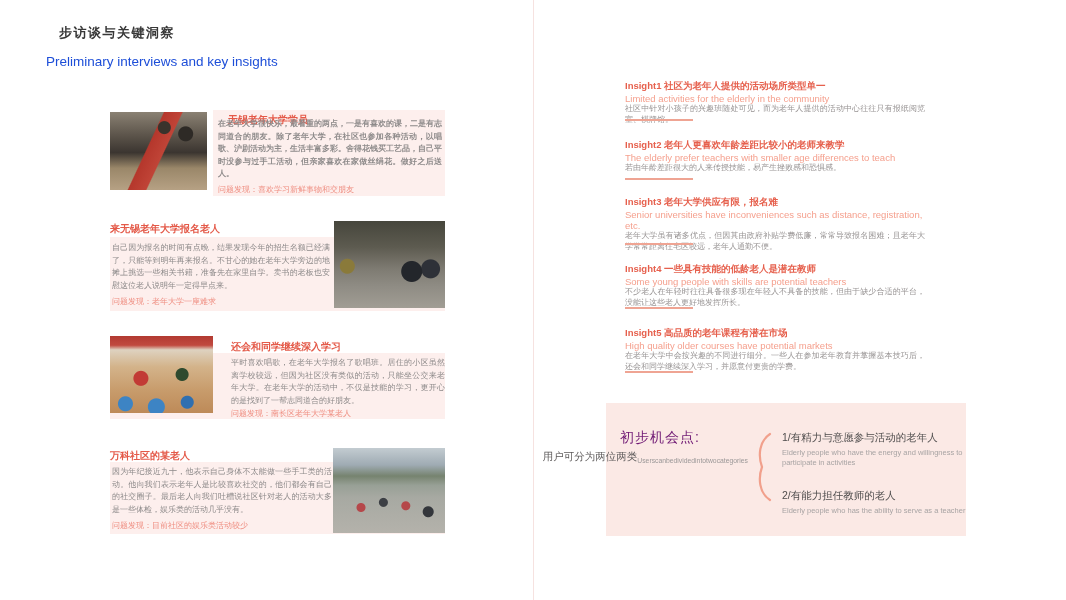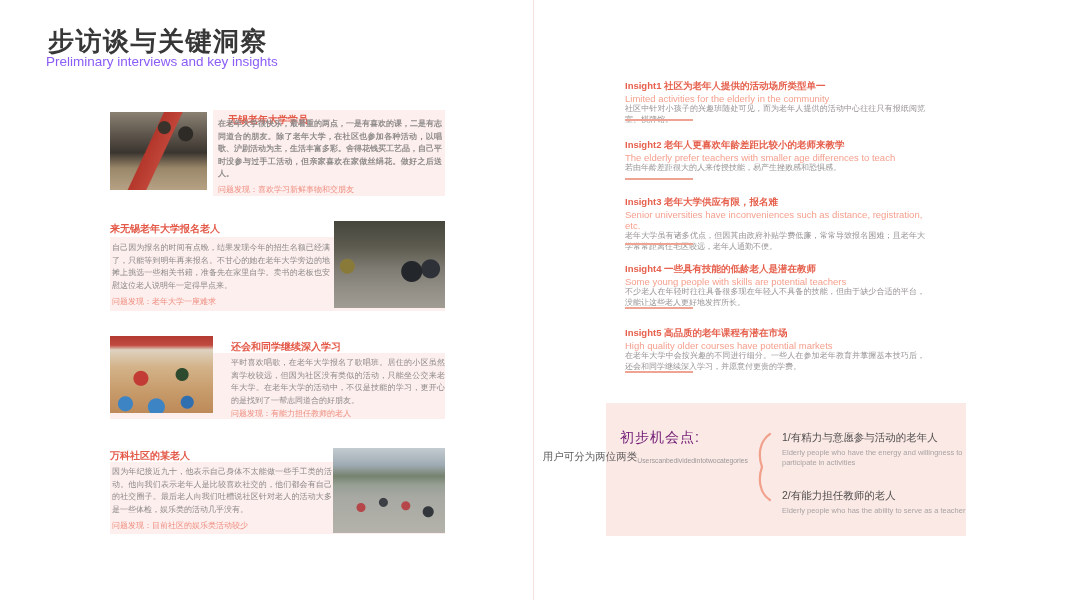--- a/index.html
+++ b/index.html
@@ -1,22 +1,22 @@
 <!DOCTYPE html>
 <html><head>
 <meta charset="utf-8">
 <style>
   html,body{margin:0;padding:0;background:#fff;}
   .page{position:relative;width:1066px;height:600px;background:#ffffff;overflow:hidden;
         font-family:"Liberation Sans","DejaVu Sans",sans-serif;color:#3a3a3a;}
   .v-divider{position:absolute;left:533px;top:0;width:1px;height:600px;background:#f6e2e0;}
 
   
-  .page-title{position:absolute;left:48px;top:24px;font-size:26px;font-weight:bold;color:#373737;letter-spacing:1.5px;}
-  .page-subtitle{position:absolute;left:46px;top:54px;font-size:13.5px;color:#8b5cf6;}
+  .page-title{position:absolute;left:59px;top:24px;font-size:13px;font-weight:bold;color:#373737;letter-spacing:1.5px;}
+  .page-subtitle{position:absolute;left:46px;top:54px;font-size:13.5px;color:#1d4ed8;}
 
   
   .photo{position:absolute;}
   .photo-1{left:110px;top:112px;width:97px;height:78px;
     background:
       radial-gradient(circle at 78% 28%, #2e2a26 0 7px, transparent 8px),
       radial-gradient(circle at 56% 20%, #3a332c 0 6px, transparent 7px),
       linear-gradient(115deg, transparent 40%, #b5372c 41%, #c04437 54%, transparent 55%),
       linear-gradient(180deg,#8a8173 0%,#5f574d 28%,#3b3530 52%,#9a8769 72%,#b6a184 100%);}
   .photo-2{left:334px;top:221px;width:111px;height:87px;
@@ -105,21 +105,21 @@
   <div class="pinkbox card2-box"></div>
   <div class="photo photo-2"></div>
   <div class="card-title card2-title">来无锡老年大学报名老人</div>
   <div class="card-body card2-body">自己因为报名的时间有点晚，结果发现今年的招生名额已经满了，只能等到明年再来报名。不甘心的她在老年大学旁边的地摊上挑选一些相关书籍，准备先在家里自学。卖书的老板也安慰这位老人说明年一定得早点来。</div>
   <div class="card-note card2-note">问题发现：老年大学一座难求</div>
 
   <div class="pinkbox card3-box"></div>
   <div class="photo photo-3"></div>
   <div class="card-title card3-title">还会和同学继续深入学习</div>
   <div class="card-body card3-body">平时喜欢唱歌，在老年大学报名了歌唱班。居住的小区虽然离学校较远，但因为社区没有类似的活动，只能坐公交来老年大学。在老年大学的活动中，不仅是技能的学习，更开心的是找到了一帮志同道合的好朋友。</div>
-  <div class="card-note card3-note">问题发现：有能力担任教师的老人</div>
+  <div class="card-note card3-note">问题发现：南长区老年大学某老人</div>
 
   <div class="pinkbox card4-box"></div>
   <div class="photo photo-4"></div>
   <div class="card-title card4-title">万科社区的某老人</div>
   <div class="card-body card4-body">因为年纪接近九十，他表示自己身体不太能做一些手工类的活动。他向我们表示老年人是比较喜欢社交的，他们都会有自己的社交圈子。最后老人向我们吐槽说社区针对老人的活动大多是一些体检，娱乐类的活动几乎没有。</div>
   <div class="card-note card4-note">问题发现：目前社区的娱乐类活动较少</div>
 
   <div class="insight" style="top:80px">
     <div class="insight-title"><span class="insight-label">Insight1</span> <span class="insight-zh">社区为老年人提供的活动场所类型单一</span></div>
     <div class="insight-en">Limited activities for the elderly in the community</div>

